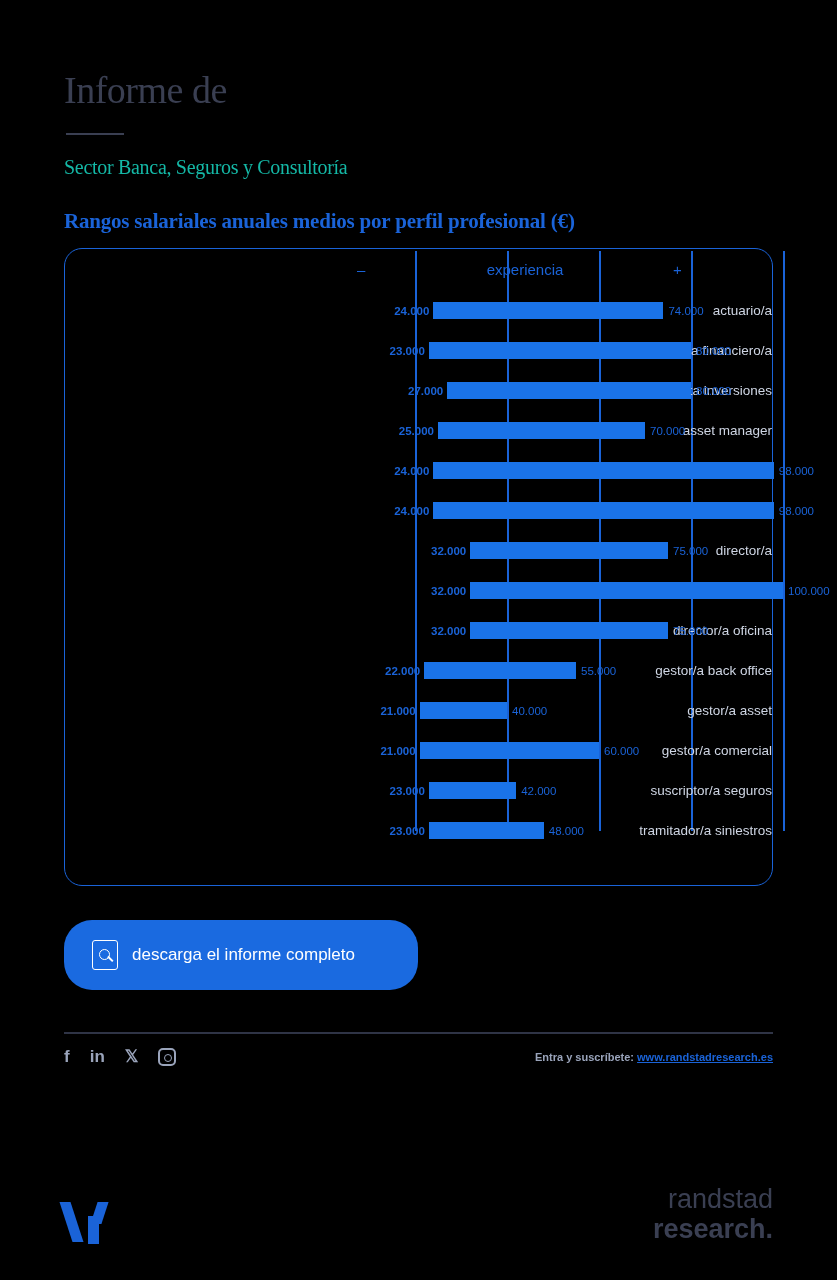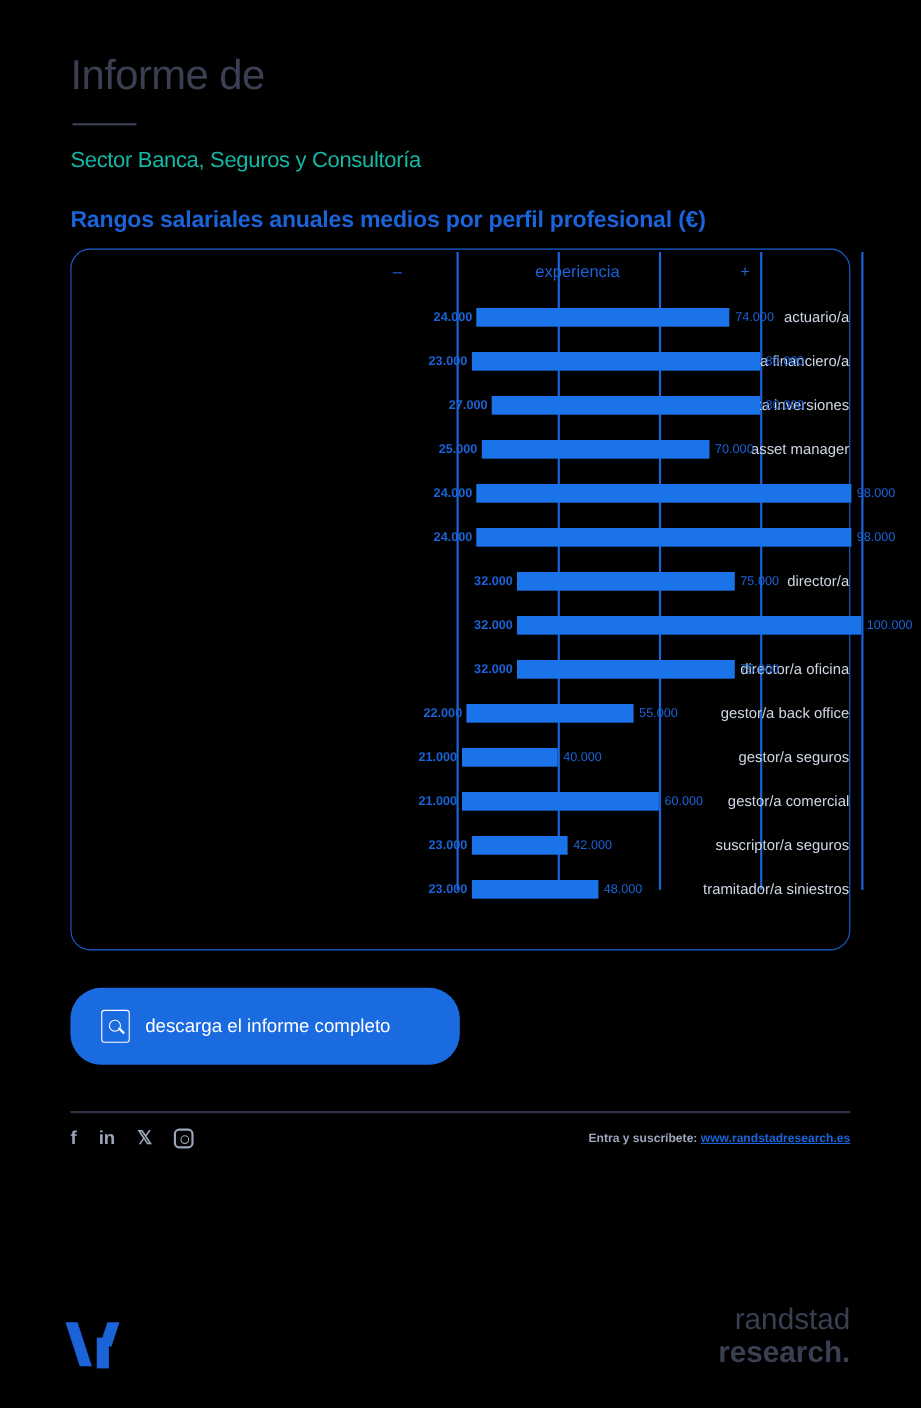--- a/index.html
+++ b/index.html
@@ -18,21 +18,22 @@
   }
 
   .page {
     position: absolute;
     inset: 0;
     padding: 0 64px;
   }
 
   
   .title-block {
-    padding-top: 46px;
+    padding-top: 67px;
+    font-family: Liberation Serif, serif;
   }
   .title-line-1 {
     font-size: 38px;
     line-height: 46px;
     font-weight: 400;
     color: #3a3f52;
     letter-spacing: -0.5px;
   }
   .title-line-2 {
     font-size: 38px;
@@ -397,21 +398,21 @@
         </div>
         <div class="row">
           <div class="row-label">gestor/a back office</div>
           <div class="bars-area">
             <div class="val-min" style="left: 71.2px; width: 52px;">22.000</div>
             <div class="bar" style="left: 127.2px; width: 151.8px; background: rgb(26, 115, 232);"></div>
             <div class="val-max" style="left: 284px;">55.000</div>
           </div>
         </div>
         <div class="row">
-          <div class="row-label">gestor/a seguros</div>
+          <div class="row-label">gestor/a asset</div>
           <div class="bars-area">
             <div class="val-min" style="left: 66.6px; width: 52px;">21.000</div>
             <div class="bar" style="left: 122.6px; width: 87.4px; background: rgb(26, 115, 232);"></div>
             <div class="val-max" style="left: 215px;">40.000</div>
           </div>
         </div>
         <div class="row">
           <div class="row-label">gestor/a comercial</div>
           <div class="bars-area">
             <div class="val-min" style="left: 66.6px; width: 52px;">21.000</div>

